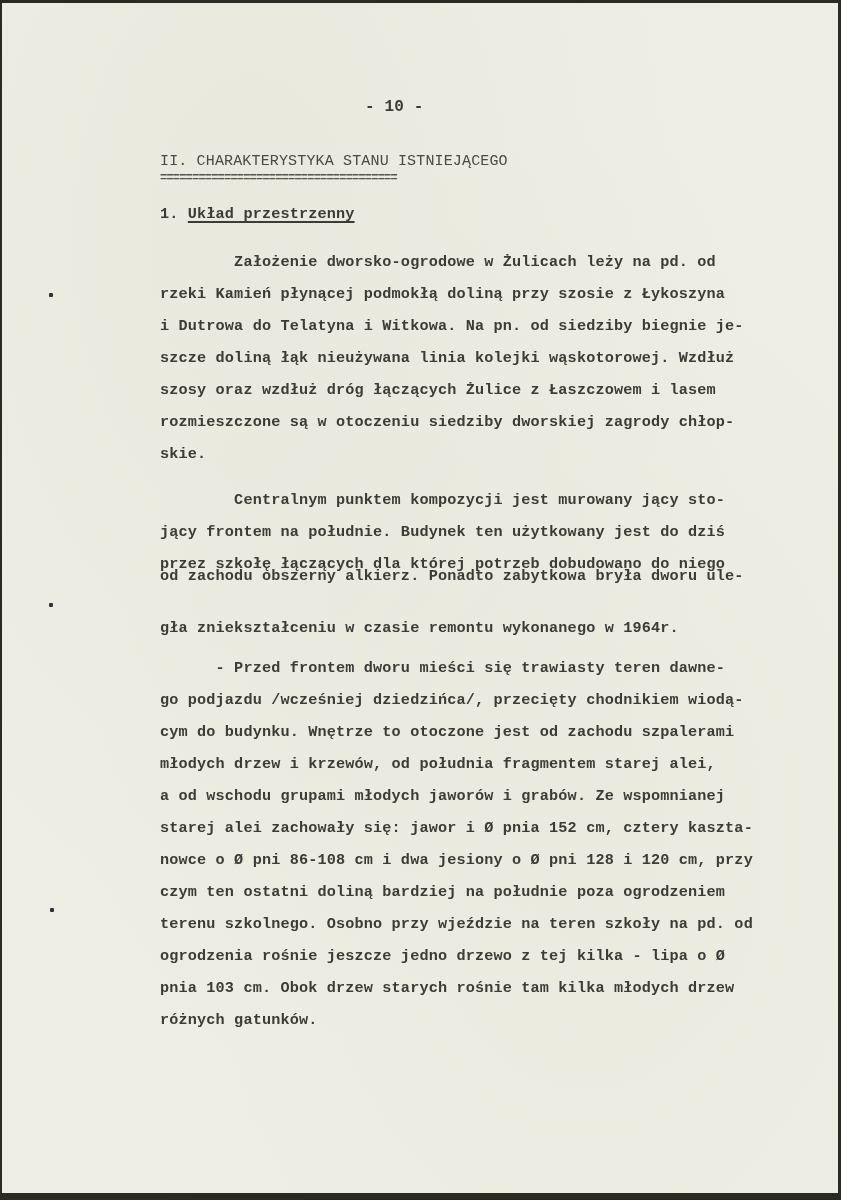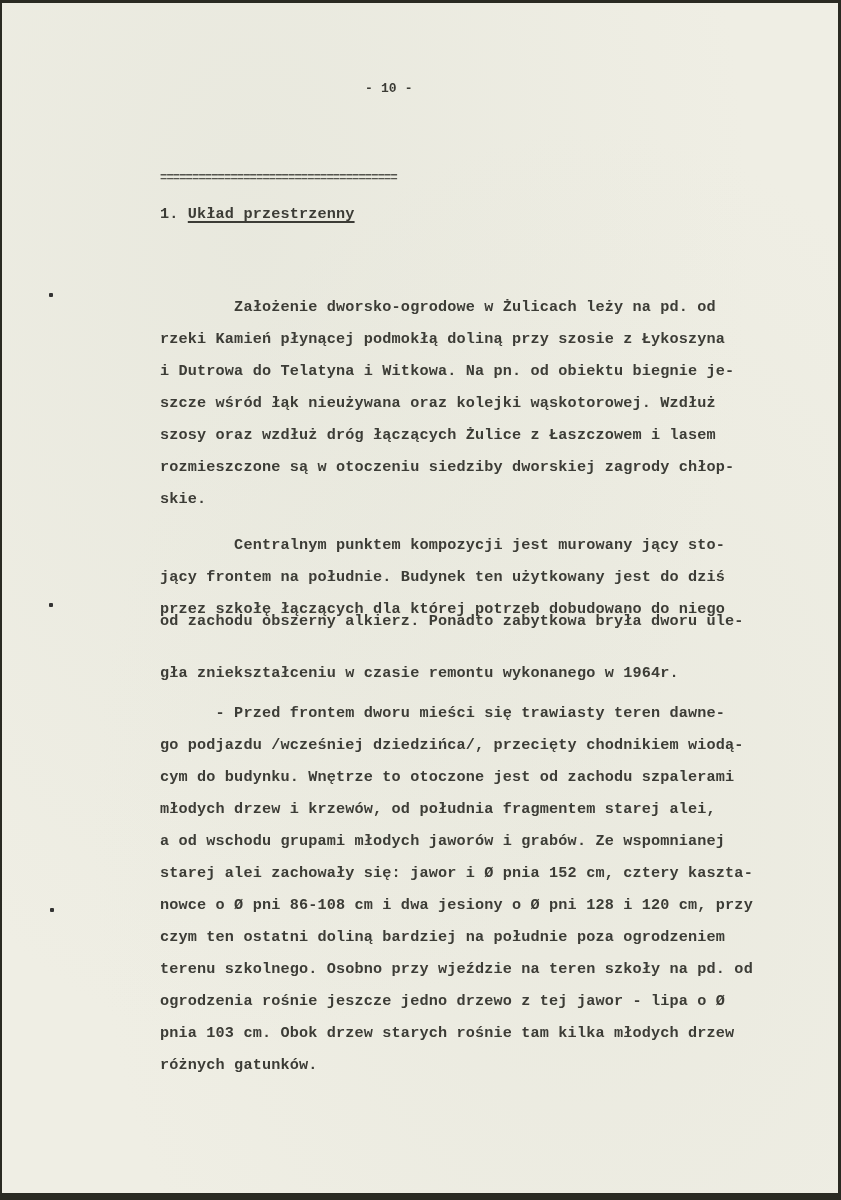--- a/index.html
+++ b/index.html
@@ -19,66 +19,67 @@
     }
     .typed {
       font-family: "Liberation Mono", "DejaVu Sans Mono", monospace;
       font-size: 15.2px;
       font-weight: bold;
       color: #3c3c36;
       letter-spacing: 0.15px;
       white-space: pre;
       position: absolute;
     }
-    .page-number { left: 363px; top: 78px; font-size: 13px; }
+    .page-number { left: 363px; top: 95px; font-size: 16px; }
     .section-heading { left: 158px; top: 150px; font-weight: normal; color: #4a4a44; font-size: 15px; }
     .section-heading-rule { left: 158px; top: 168px; font-size: 12px; letter-spacing: -0.8px; color: #55554e; }
     .subsection-heading { left: 158px; top: 202px; text-align: right; }
     .subsection-heading .u { text-decoration: underline; text-decoration-thickness: 2px; text-underline-offset: 3px; }
-    .line { left: 158px; margin-top: 45px; }
+    .line { left: 158px; }
     .margin-dot {
       position: absolute; width: 4px; height: 4px; background: #333; border-radius: 1px;
     }
   </style>
 </head>
 <body>
 
 <div class="page">
 
   <div class="typed page-number">- 10 -</div>
 
+  <div class="typed section-heading">II. CHARAKTERYSTYKA STANU ISTNIEJĄCEGO</div>
   <div class="typed section-heading-rule">=====================================</div>
 
   <div class="typed subsection-heading"><span>1.</span> <span class="u">Układ przestrzenny</span></div>
 
   <div>
     <div class="typed line" style="top:250px">        Założenie dworsko-ogrodowe w Żulicach leży na pd. od</div>
     <div class="typed line" style="top:282px">rzeki Kamień płynącej podmokłą doliną przy szosie z Łykoszyna</div>
-    <div class="typed line" style="top:314px">i Dutrowa do Telatyna i Witkowa. Na pn. od obiektu biegnie je-</div>
-    <div class="typed line" style="top:346px">szcze wśród łąk nieużywana oraz kolejki wąskotorowej. Wzdłuż</div>
+    <div class="typed line" style="top:314px">i Dutrowa do Telatyna i Witkowa. Na pn. od siedziby biegnie je-</div>
+    <div class="typed line" style="top:346px">szcze doliną łąk nieużywana linia kolejki wąskotorowej. Wzdłuż</div>
     <div class="typed line" style="top:378px">szosy oraz wzdłuż dróg łączących Żulice z Łaszczowem i lasem</div>
     <div class="typed line" style="top:410px">rozmieszczone są w otoczeniu siedziby dworskiej zagrody chłop-</div>
     <div class="typed line" style="top:442px">skie.</div>
 
     <div class="typed line" style="top:488px">        Centralnym punktem kompozycji jest murowany jący sto-</div>
     <div class="typed line" style="top:520px">jący frontem na południe. Budynek ten użytkowany jest do dziś</div>
     <div class="typed line" style="top:552px">przez szkołę łączących dla której potrzeb dobudowano do niego</div>
     <div class="typed line" style="top:564px">od zachodu obszerny alkierz. Ponadto zabytkowa bryła dworu ule-</div>
     <div class="typed line" style="top:616px">gła zniekształceniu w czasie remontu wykonanego w 1964r.</div>
 
     <div class="typed line" style="top:656px">      - Przed frontem dworu mieści się trawiasty teren dawne-</div>
     <div class="typed line" style="top:688px">go podjazdu /wcześniej dziedzińca/, przecięty chodnikiem wiodą-</div>
     <div class="typed line" style="top:720px">cym do budynku. Wnętrze to otoczone jest od zachodu szpalerami</div>
     <div class="typed line" style="top:752px">młodych drzew i krzewów, od południa fragmentem starej alei,</div>
     <div class="typed line" style="top:784px">a od wschodu grupami młodych jaworów i grabów. Ze wspomnianej</div>
     <div class="typed line" style="top:816px">starej alei zachowały się: jawor i Ø pnia 152 cm, cztery kaszta-</div>
     <div class="typed line" style="top:848px">nowce o Ø pni 86-108 cm i dwa jesiony o Ø pni 128 i 120 cm, przy</div>
     <div class="typed line" style="top:880px">czym ten ostatni doliną bardziej na południe poza ogrodzeniem</div>
     <div class="typed line" style="top:912px">terenu szkolnego. Osobno przy wjeździe na teren szkoły na pd. od</div>
-    <div class="typed line" style="top:944px">ogrodzenia rośnie jeszcze jedno drzewo z tej jawor - lipa o Ø</div>
+    <div class="typed line" style="top:944px">ogrodzenia rośnie jeszcze jedno drzewo z tej kilka - lipa o Ø</div>
     <div class="typed line" style="top:976px">pnia 103 cm. Obok drzew starych rośnie tam kilka młodych drzew</div>
     <div class="typed line" style="top:1008px">różnych gatunków.</div>
   </div>
 
   <div class="margin-dot" style="left:47px; top:290px"></div>
   <div class="margin-dot" style="left:47px; top:600px"></div>
   <div class="margin-dot" style="left:48px; top:905px"></div>
 </div>
 
 </body></html>

